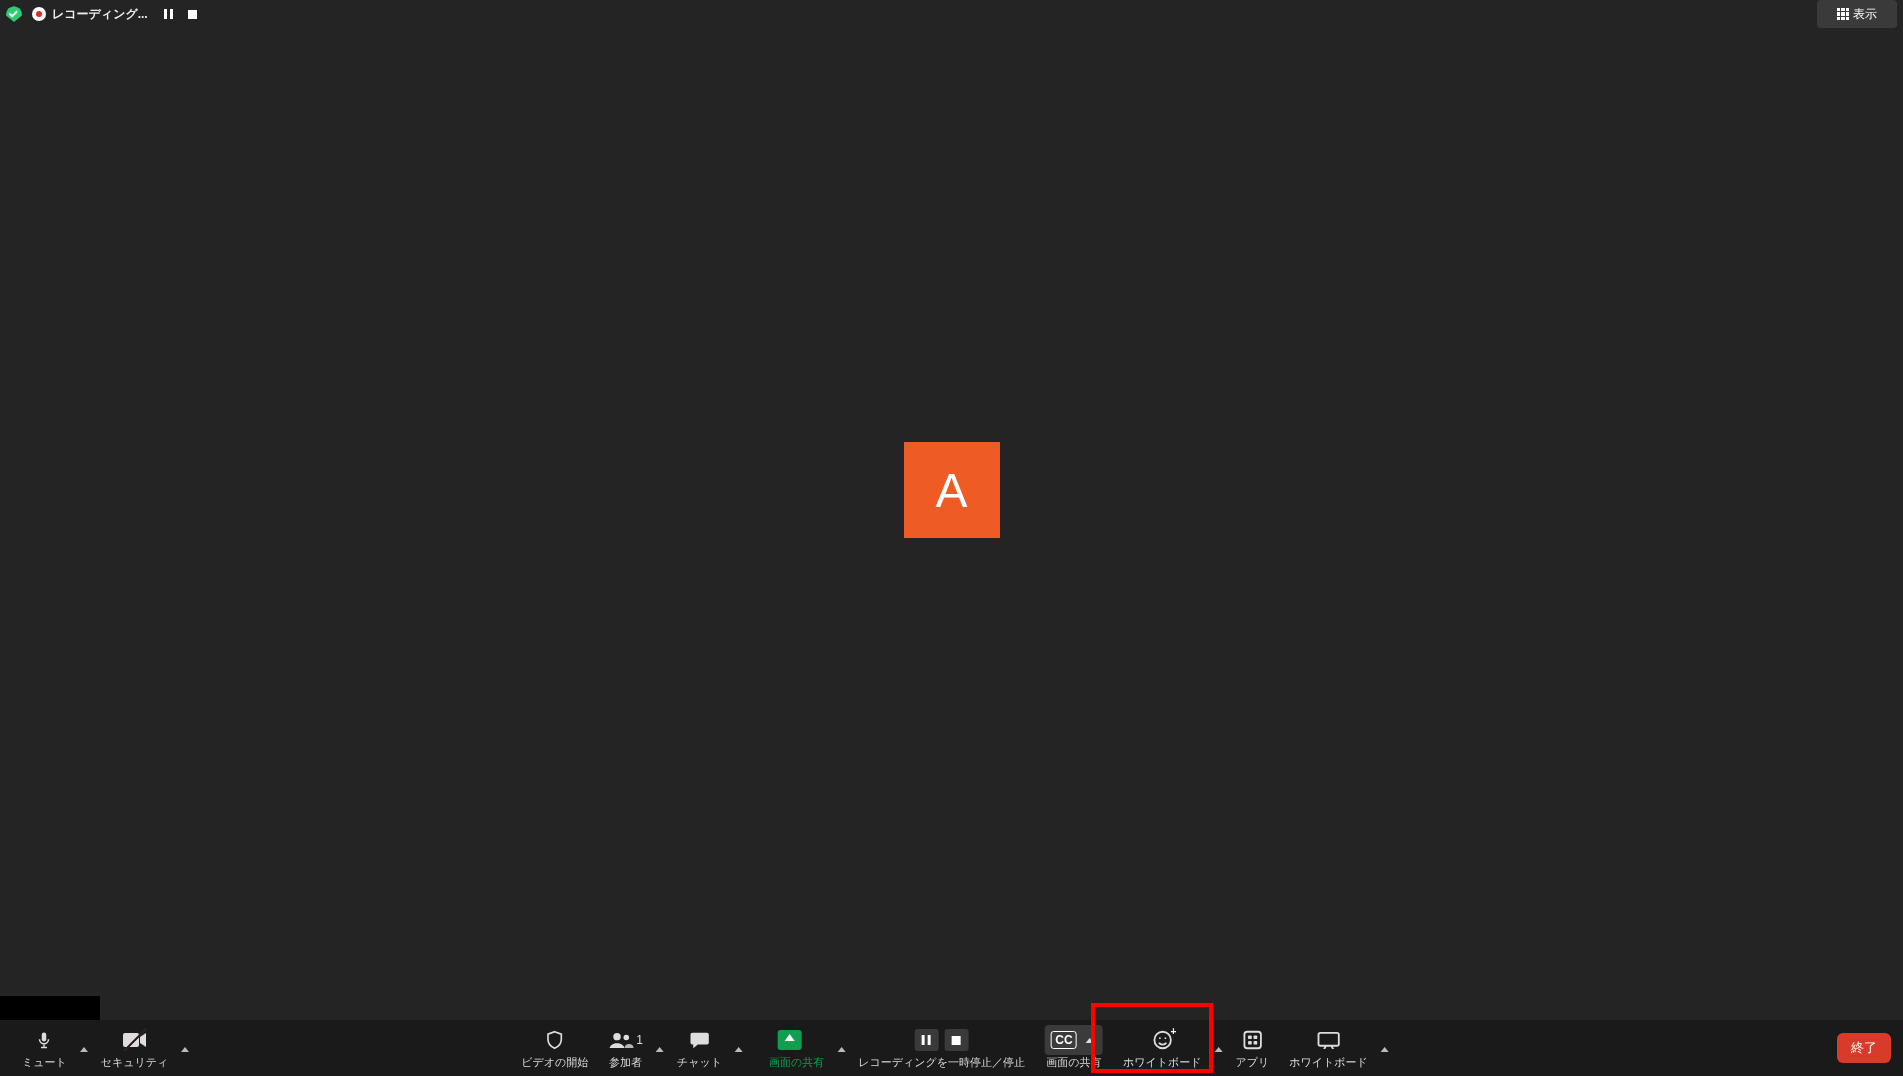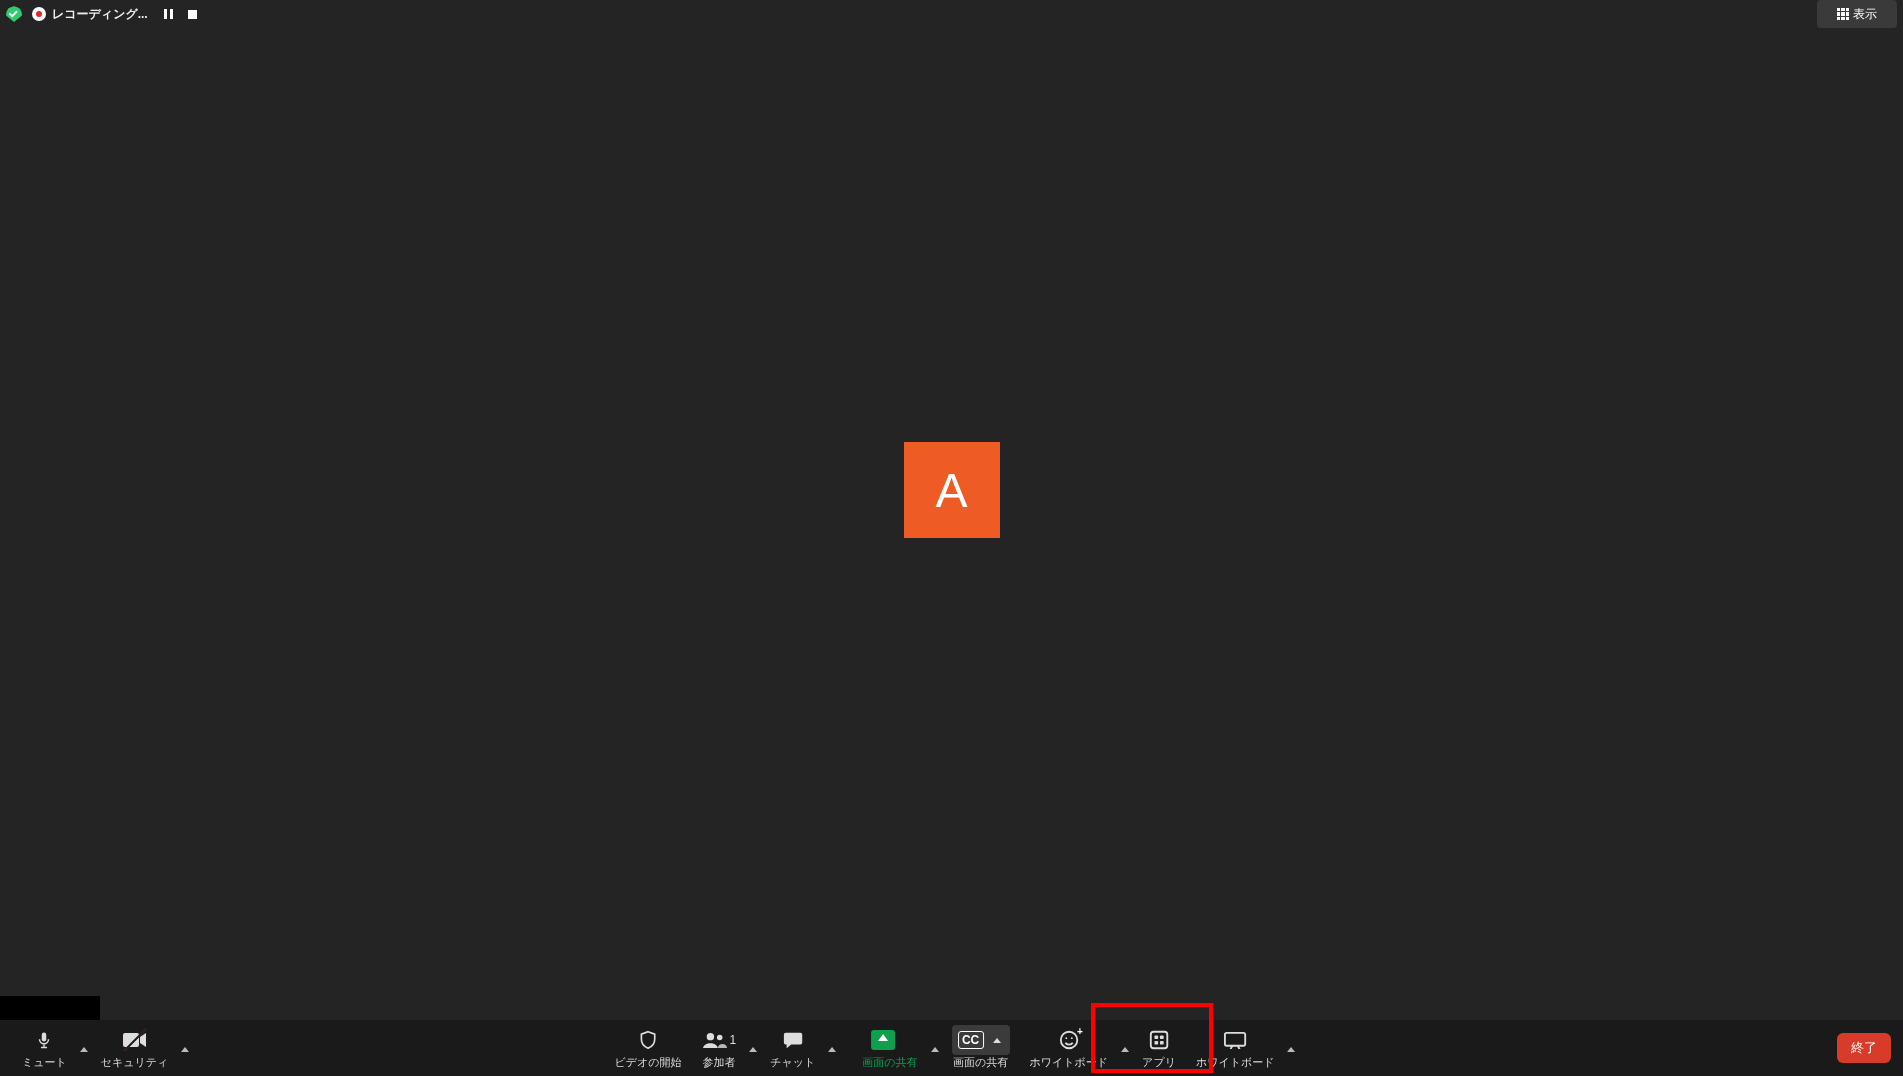--- a/index.html
+++ b/index.html
@@ -257,20 +257,34 @@
     <div class="caret"></div>
 
     <div class="tb-item green">
       <div class="tb-ico">
         <div class="share-svg"></div>
       </div>
       <div class="lbl">画面の共有</div>
     </div>
     <div class="caret"></div>
 
+    <div class="tb-item">
+      <div class="tb-ico rec-ctrl">
+        <div class="btn-sq">
+              <div class="mini-pause">
+                <span></span>
+                <span></span>
+              </div>
+            </div>
+        <div class="btn-sq">
+              <div class="mini-stop"></div>
+            </div>
+      </div>
+      <div class="lbl">レコーディングを一時停止／停止</div>
+    </div>
 
     <div class="tb-item">
       <div class="tb-ico">
         <div class="cc-wrap">
           <div class="cc-box">CC</div>
           <div class="caret cc-caret" style="margin:0"></div>
         </div>
       </div>
       <div class="lbl">画面の共有</div>
     </div>

